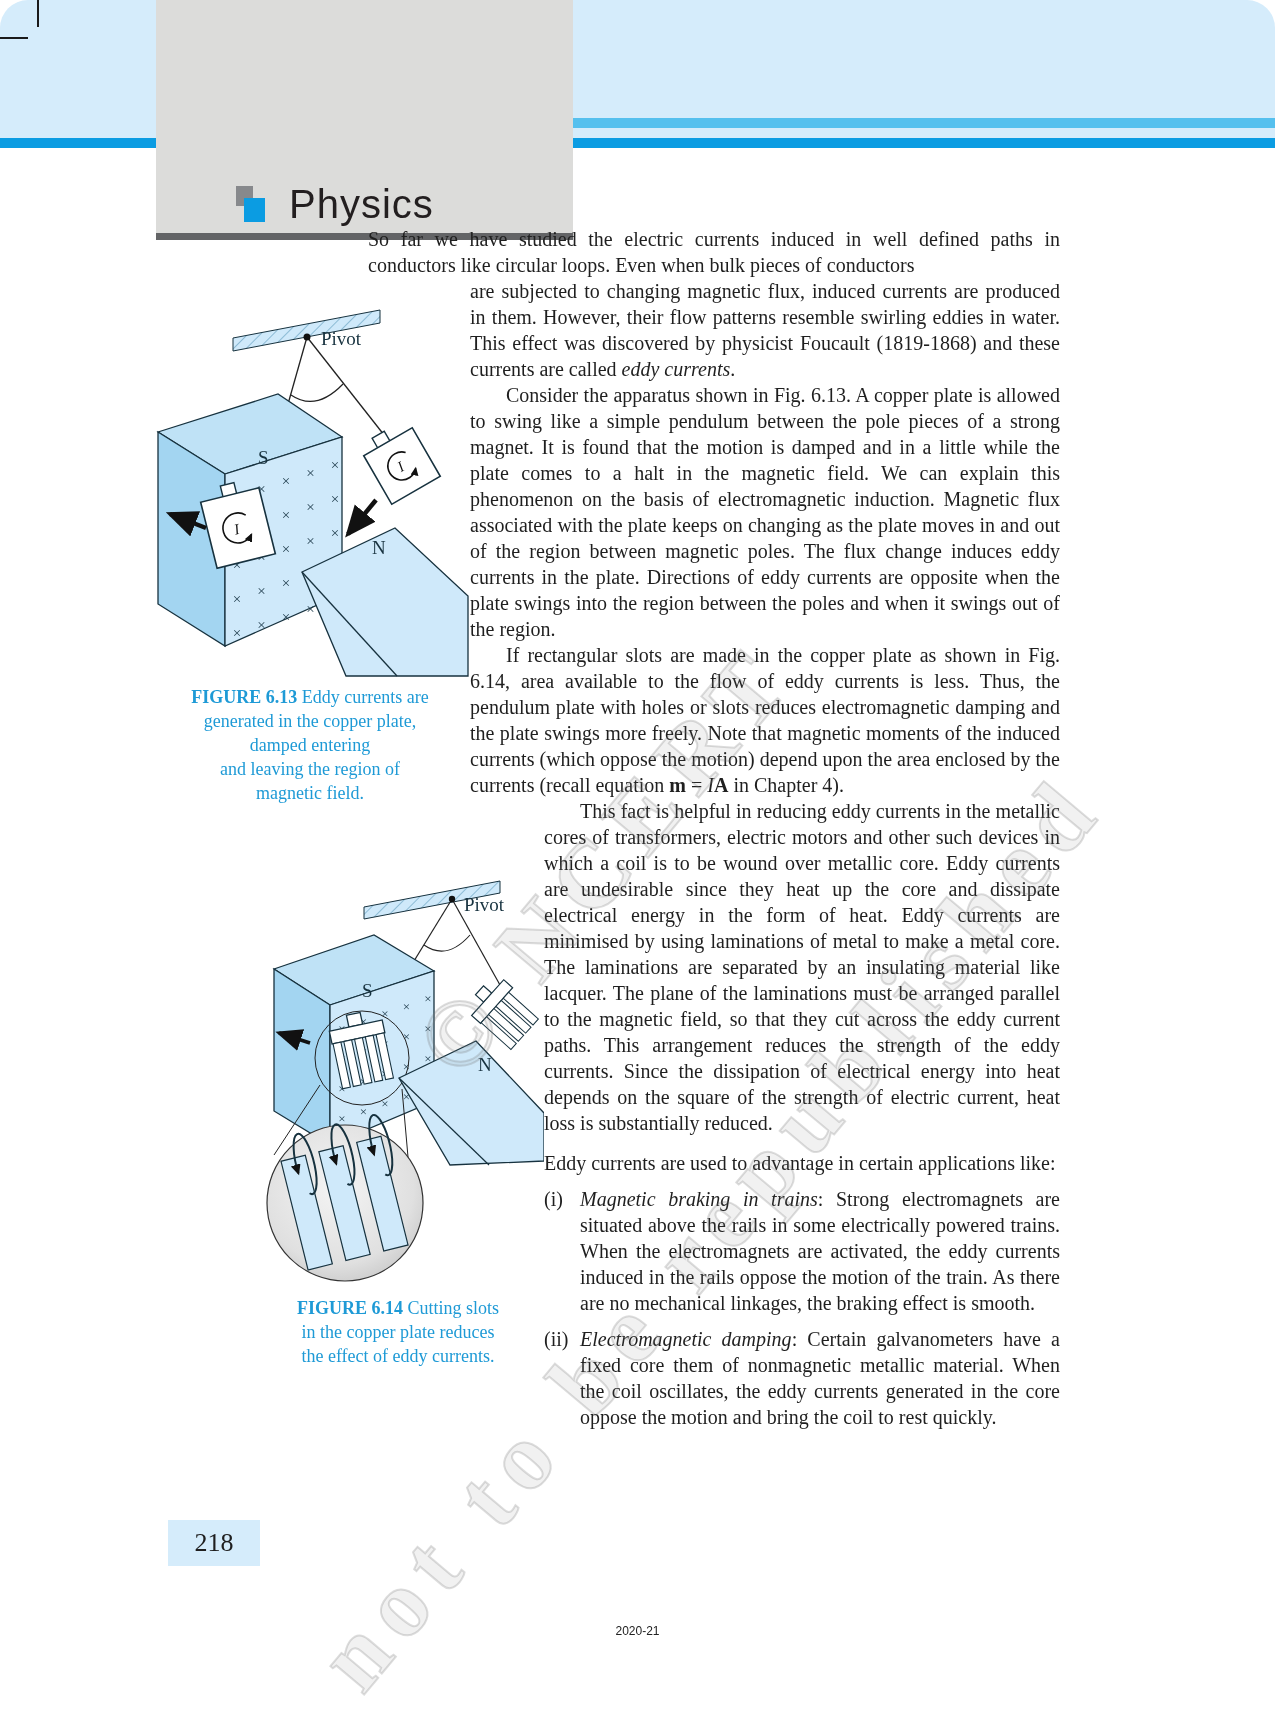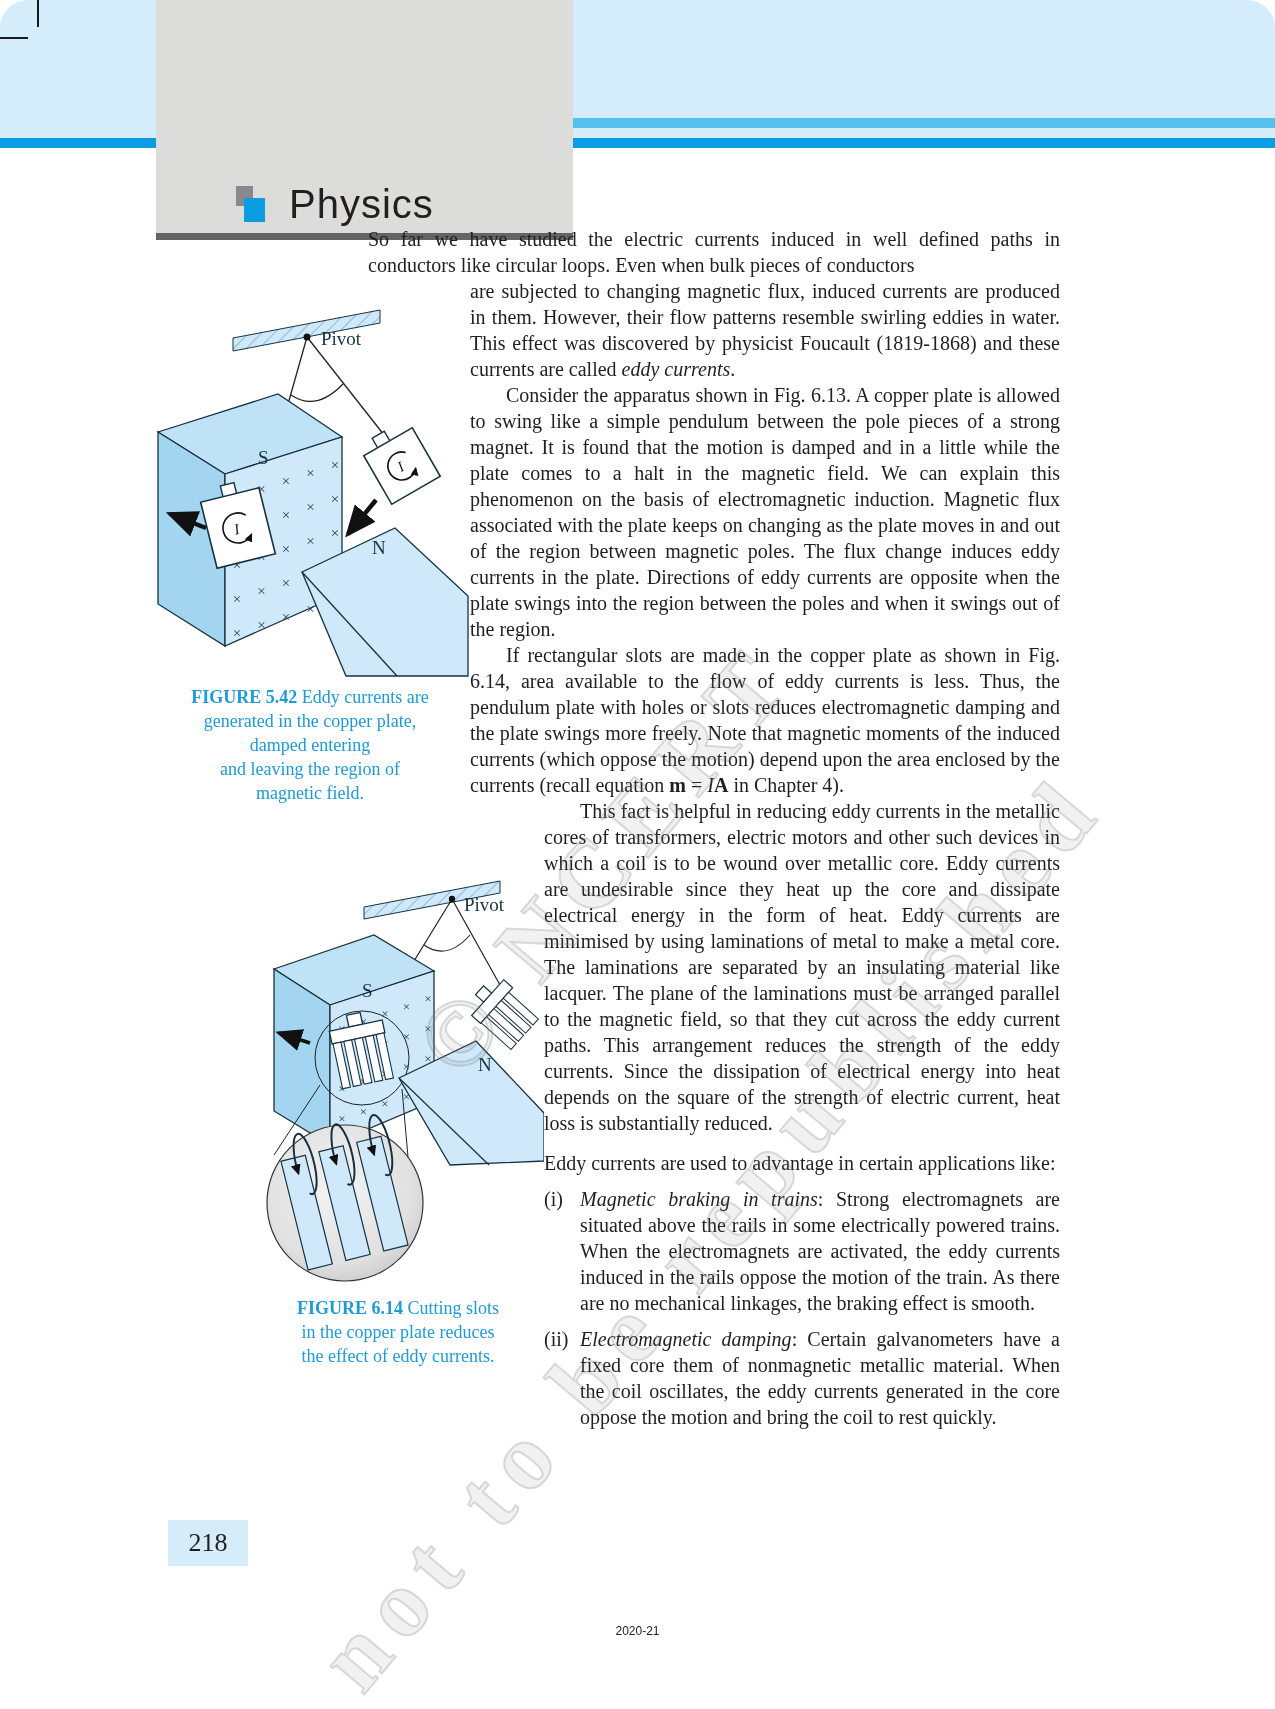--- a/index.html
+++ b/index.html
@@ -44,21 +44,21 @@
   .cap { text-align:center; color:#1e9ad6; font-size:18px; line-height:24px; margin-top:8px; text-indent:0; }
   .caplabel { font-weight:bold; }
   
   .figsvg { font-family:"Liberation Serif","DejaVu Serif",serif; }
   .figsvg .lbl { font-size:19px; fill:#17323f; }
   .figsvg .cur { font-size:15px; font-style:italic; fill:#111; }
   .figsvg .xg text { font-size:15px; fill:#1d3a4a; text-anchor:middle; }
   .figsvg .xg.small text { font-size:13px; }
   .outline { stroke:#17323f; stroke-width:1.3; }
   
-  .pagenum { position:absolute; left:168px; top:1520px; width:80px; height:46px;
+  .pagenum { position:absolute; left:168px; top:1520px; width:92px; height:46px;
              background:#d5ecfb; display:flex; align-items:center; justify-content:center;
              font-size:26px; color:#1f1f1f; }
   .footer { position:absolute; left:0; top:1624px; width:1275px; text-align:center;
             font-family:"Liberation Sans",sans-serif; font-size:12px; color:#222; }
   
   .wm { position:absolute; font-family:"Liberation Serif",serif; font-weight:bold;
         color:rgba(120,120,120,0.10); -webkit-text-stroke:2px rgba(120,120,120,0.25);
         letter-spacing:14px; white-space:nowrap; transform-origin:0 0;
         pointer-events:none; z-index:50; }
   .wm1 { left:393px; top:1025px; font-size:96px; transform:rotate(-50deg); }
@@ -155,21 +155,21 @@
           <path d="M 9.9,-9.9 A 14 14 0 1 0 10.7,8.8" fill="none" stroke="#111" stroke-width="1.6" marker-end="url(#arrS)"></path>
           <text class="cur" x="-4" y="5">I</text>
         </g>
         <line x1="226" y1="196" x2="198" y2="230" stroke="#111" stroke-width="4.5" marker-end="url(#arrB)"></line>
 
         <polygon class="outline" points="152,268 245,224 318,292 318,372 196,372" fill="#cfe9fa"></polygon>
         <line x1="152" y1="268" x2="247" y2="372" stroke="#17323f" stroke-width="1.3"></line>
         <text class="lbl" x="222" y="250">N</text>
       </svg>
       <div class="cap">
-        <div><span class="caplabel">FIGURE 5.42</span><span> Eddy currents are</span></div>
+        <div><span class="caplabel">FIGURE 6.13</span><span> Eddy currents are</span></div>
         <div>generated in the copper plate,</div>
         <div>damped entering</div>
         <div>and leaving the region of</div>
         <div>magnetic field.</div>
       </div>
     </div>
 
     <p><span>are subjected to changing magnetic flux, induced currents are produced in them. However, their flow patterns resemble swirling eddies in water. This effect was discovered by physicist Foucault (1819-1868) and these currents are called </span><span class="it">eddy currents</span><span>.</span></p>
 
     <p class="ind">Consider the apparatus shown in Fig. 6.13. A copper plate is allowed to swing like a simple pendulum between the pole pieces of a strong magnet. It is found that the motion is damped and in a little while the plate comes to a halt in the magnetic field. We can explain this phenomenon on the basis of electromagnetic induction. Magnetic flux associated with the plate keeps on changing as the plate moves in and out of the region between magnetic poles. The flux change induces eddy currents in the plate.  Directions of eddy currents are opposite when the plate swings into the region between the poles and when it swings out of the region.</p>

